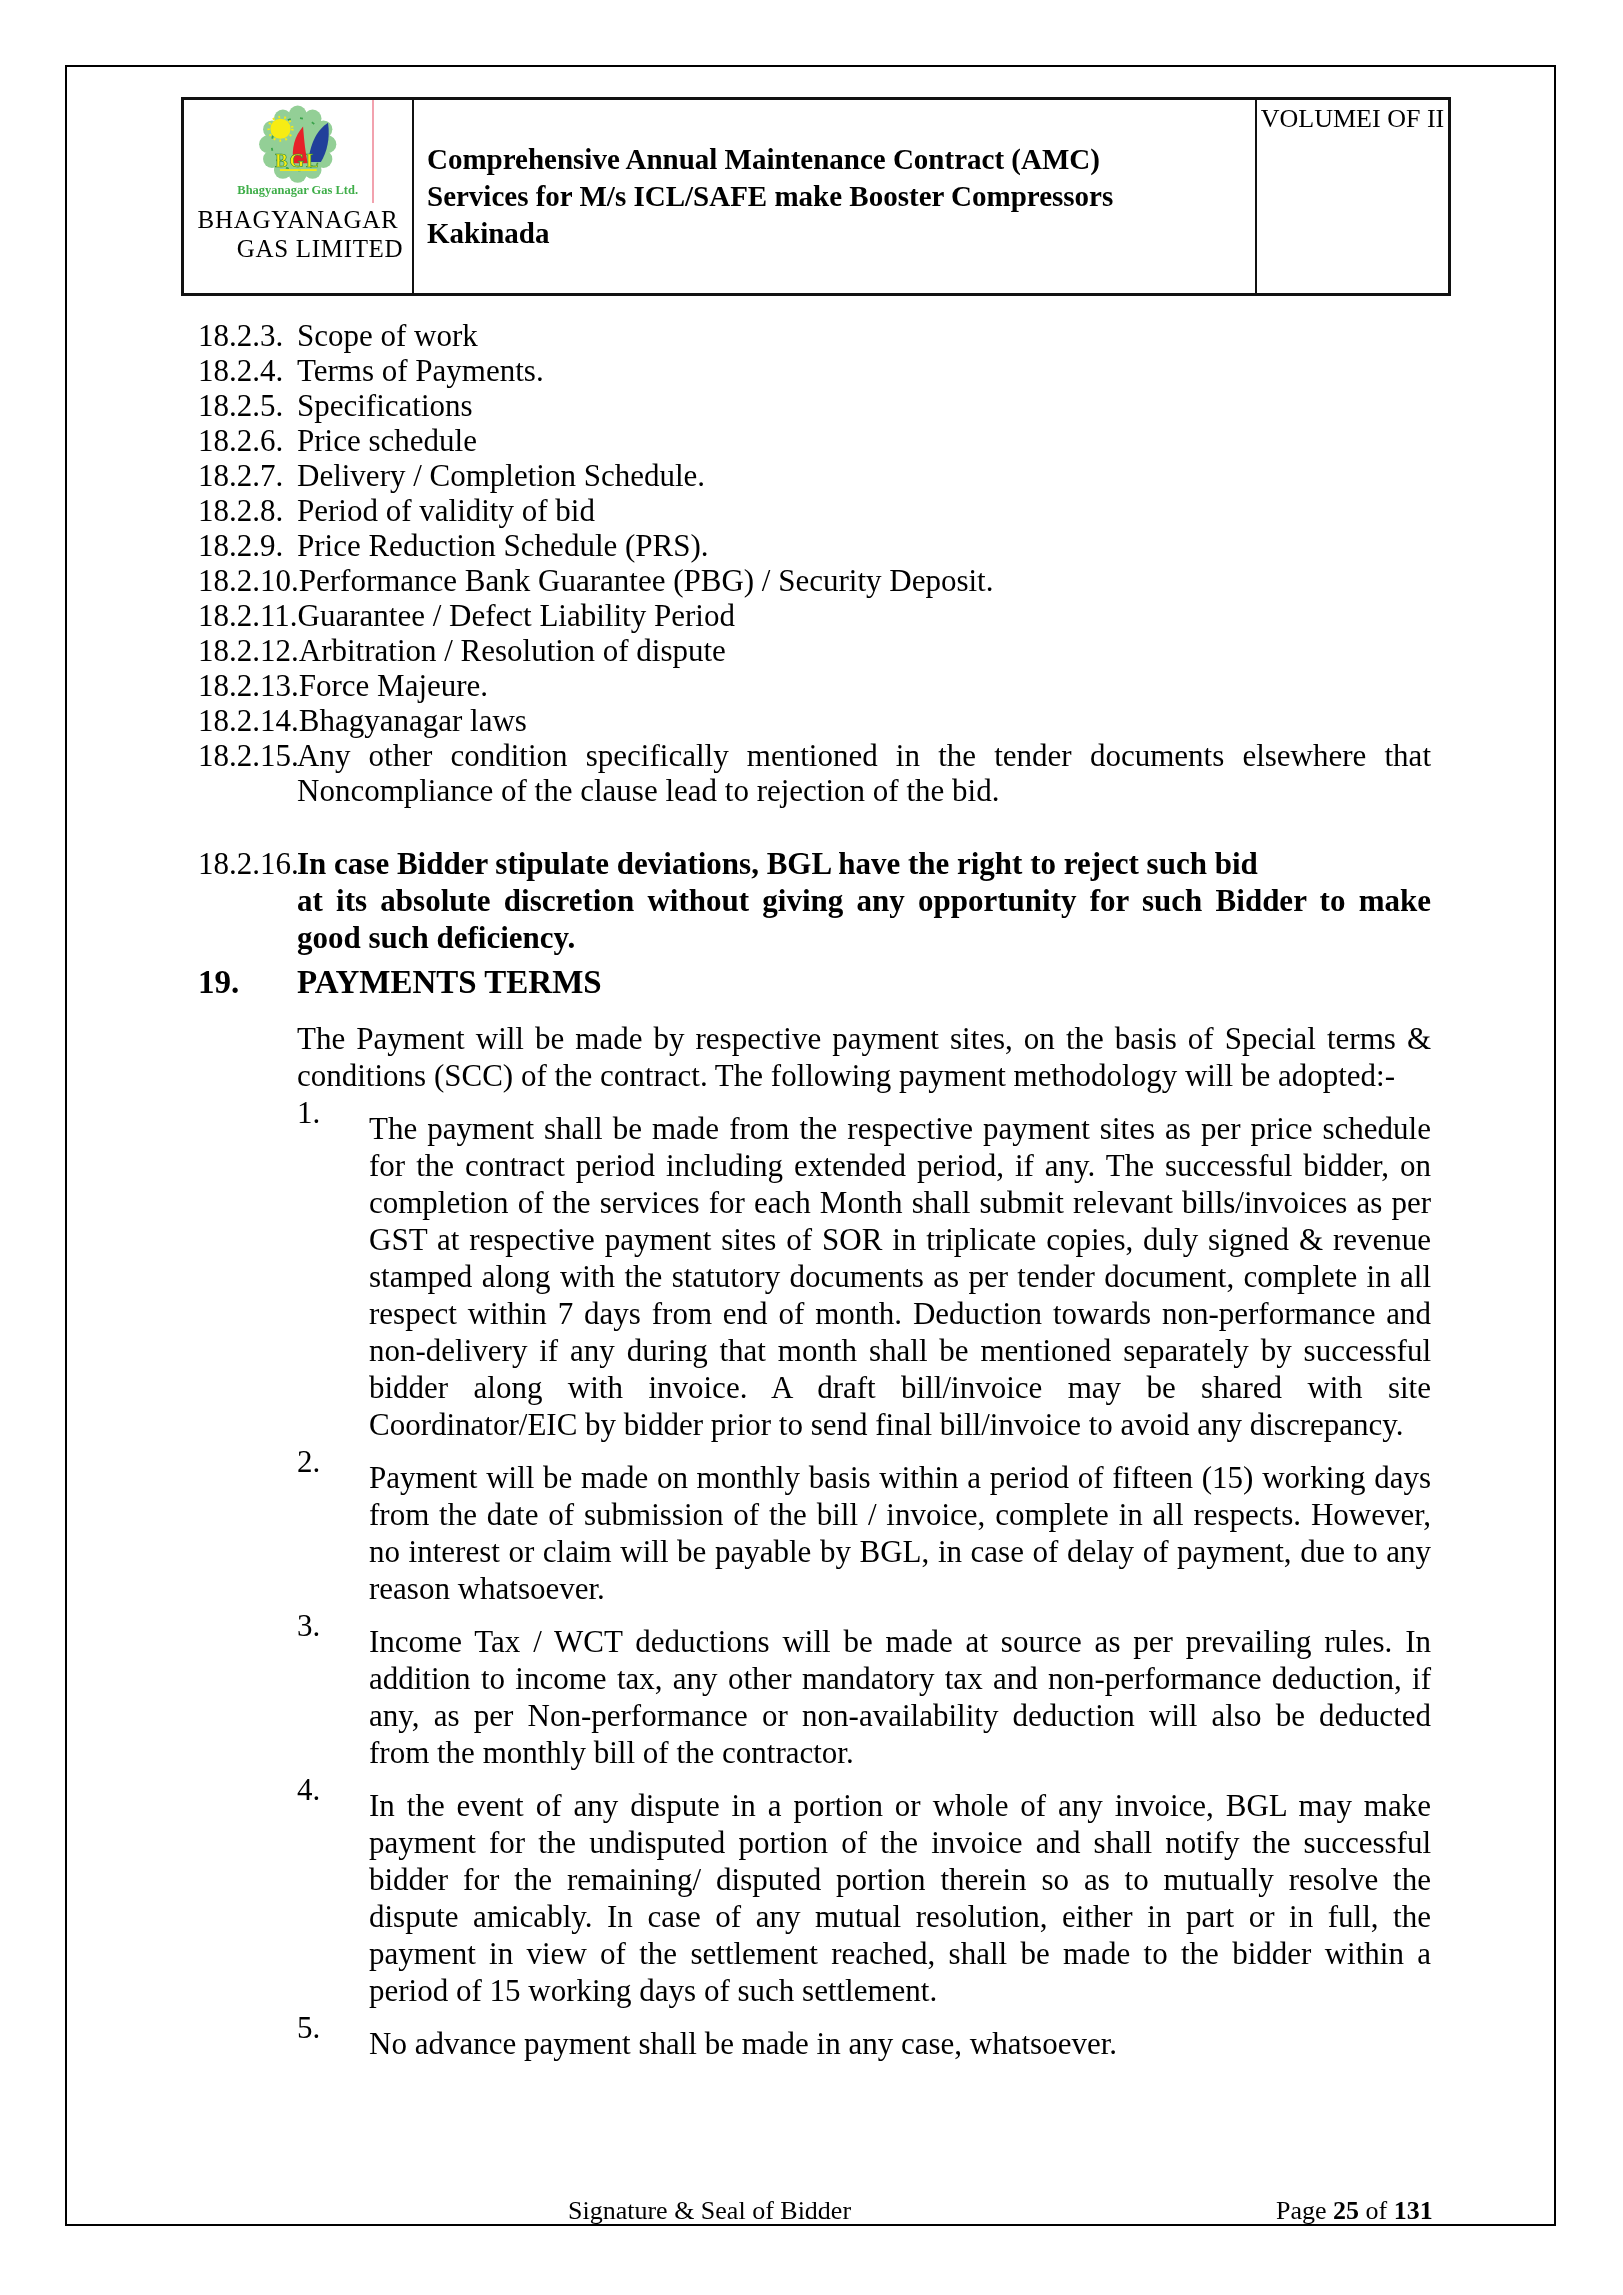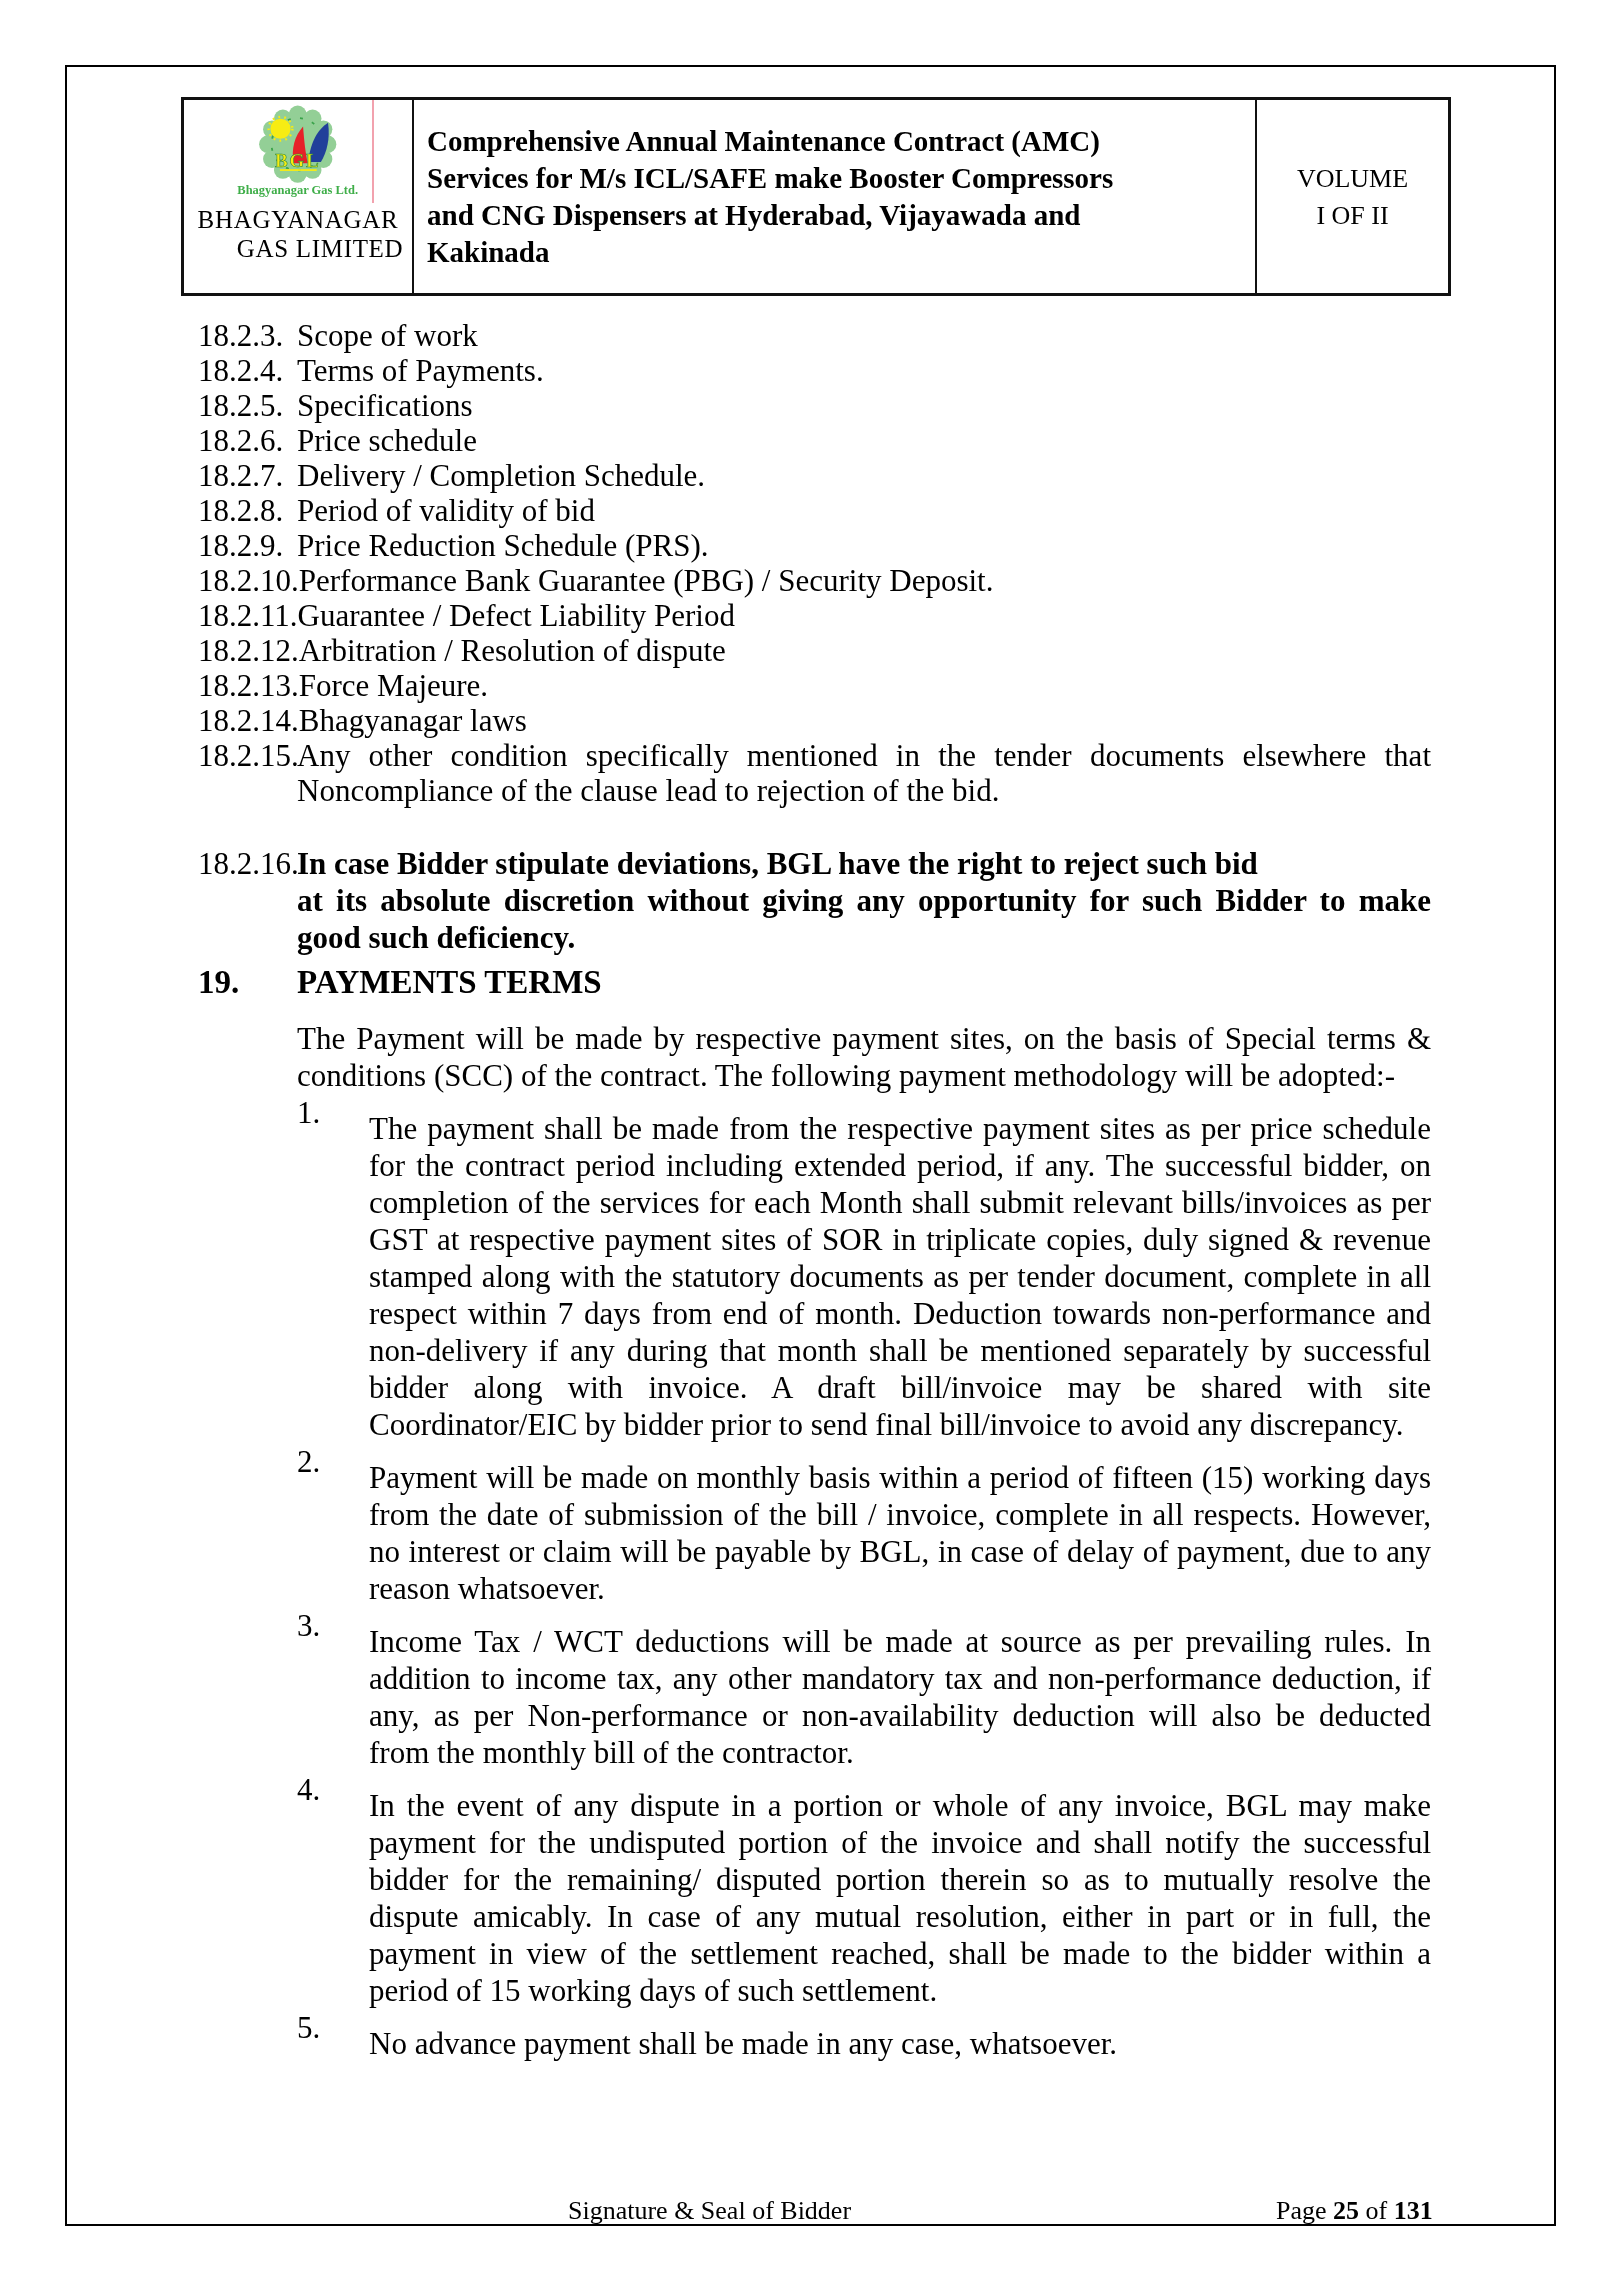--- a/index.html
+++ b/index.html
@@ -17,21 +17,21 @@
     border:3.3px solid #111;box-sizing:border-box;display:flex;background:#fff;
   }
   .cell{box-sizing:border-box;}
   .c-logo{flex:0 0 230px;position:relative;border-right:2.6px solid #111;}
   .c-title{
     flex:1;border-right:2.6px solid #111;display:flex;flex-direction:column;
     justify-content:center;font-weight:bold;
     font-size:29px;line-height:37px;padding:0 13px;
   }
   .c-vol{
-    flex:0 0 191px;display:flex;flex-direction:column;justify-content:center;
+    flex:0 0 191px;display:flex;flex-direction:row;justify-content:center;
     text-align:center;font-size:26px;line-height:37px;
   }
   .logo-svg{position:absolute;left:50px;top:5.2px;width:131px;height:101px;}
   .pink-line{position:absolute;left:188px;top:0;width:2px;height:103px;background:#f2a2ae;}
   .org1{position:absolute;left:0;right:0;top:106px;text-align:center;font-size:25px;letter-spacing:0.7px;}
   .org2{position:absolute;left:0;right:0;top:135px;text-align:center;font-size:25px;letter-spacing:0.7px;padding-left:44px;}
   
   .content{position:absolute;left:198px;top:318px;width:1233px;font-size:31px;}
   .toc-row{display:flex;line-height:35px;}
   .toc-num{white-space:pre;flex:0 0 auto;}
@@ -91,21 +91,20 @@
         <text x="107" y="150" text-anchor="middle" font-family="Liberation Serif, DejaVu Serif, serif" font-size="21" font-weight="bold" fill="#3fae49">Bhagyanagar Gas Ltd.</text>
       </svg>
       <div class="pink-line"></div>
       <div class="org1">BHAGYANAGAR</div>
       <div class="org2">GAS LIMITED</div>
     </div>
 
     <div class="cell c-title">
       <div>Comprehensive Annual Maintenance Contract (AMC)</div>
       <div>Services for M/s ICL/SAFE make Booster Compressors</div>
-      <div>and CNG Dispensers at Hyderabad, Vijayawada and</div>
       <div>Kakinada</div>
     </div>
 
     <div class="cell c-vol">
       <div>VOLUME</div>
       <div>I OF II</div>
     </div>
   </div>
 
   <div class="content">

